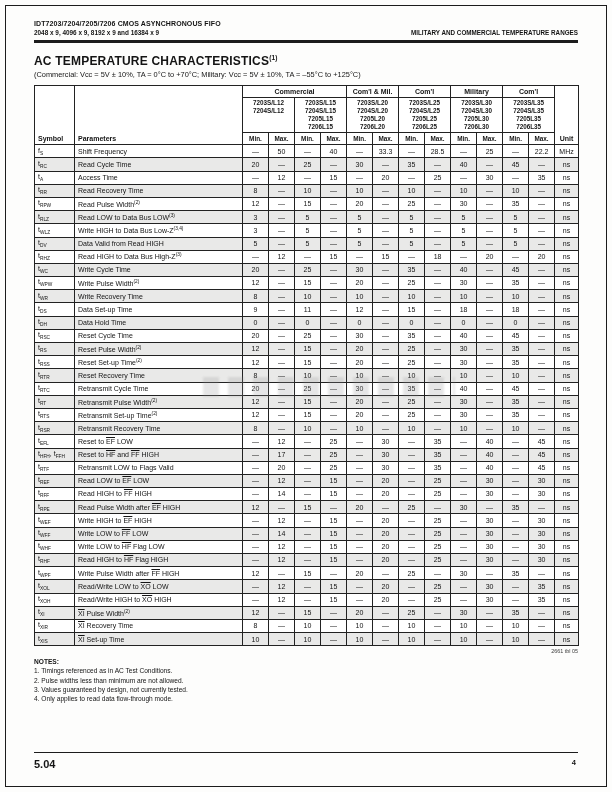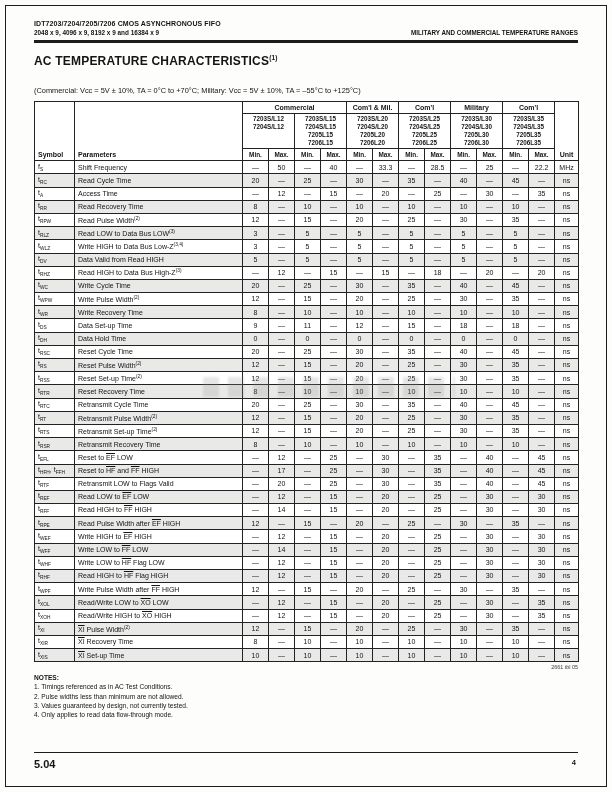--- a/index.html
+++ b/index.html
@@ -8,21 +8,21 @@
   .page{position:relative;width:612px;height:792px;background:#fdfdfc;overflow:hidden}
   .frame{position:absolute;inset:5px;border:1px solid #1c1c1c;pointer-events:none}
   .content{position:absolute;left:34px;right:34px;top:20px}
   .masthead{display:flex;justify-content:space-between;align-items:flex-end}
   .mast-left .l1{font-size:7px;font-weight:bold;letter-spacing:.1px}
   .mast-left .l2{font-size:6.4px;font-weight:bold;margin-top:2px}
   .mast-right{font-size:6.3px;font-weight:bold;white-space:nowrap}
   .rule{height:2.5px;background:#1c1c1c;margin-top:4px}
   .sec-title{margin-top:11px;font-size:12px;font-weight:bold;letter-spacing:.2px}
   .sec-title sup{font-size:6.5px}
-  .conditions{margin-top:18px;font-size:7.4px}
+  .conditions{margin-top:2px;font-size:7.4px}
   table.ac{border-collapse:collapse;width:544px;margin-top:6px;table-layout:fixed;border:1.5px solid #000;background:#fff}
   .ac th,.ac td{border:1px solid #222;overflow:hidden}
   .temp-cell{font-size:7px;font-weight:bold;text-align:center;padding:2px 0}
   .dev-cell{font-size:6.3px;font-weight:bold;text-align:center;vertical-align:top;padding:1px 0;line-height:1.3}
   .mm-cell{font-size:6.4px;font-weight:bold;text-align:center;padding:2px 0}
   .corner{font-size:7px;font-weight:bold;vertical-align:bottom;padding:2px 3px;text-align:left}
   .unit-h{text-align:center;padding:2px 0}
   .ac td{font-size:7px;padding:0 3px;height:13.2px;line-height:1.05}
   td.sym{text-align:left;padding-left:3px}
   td.param{text-align:left}

